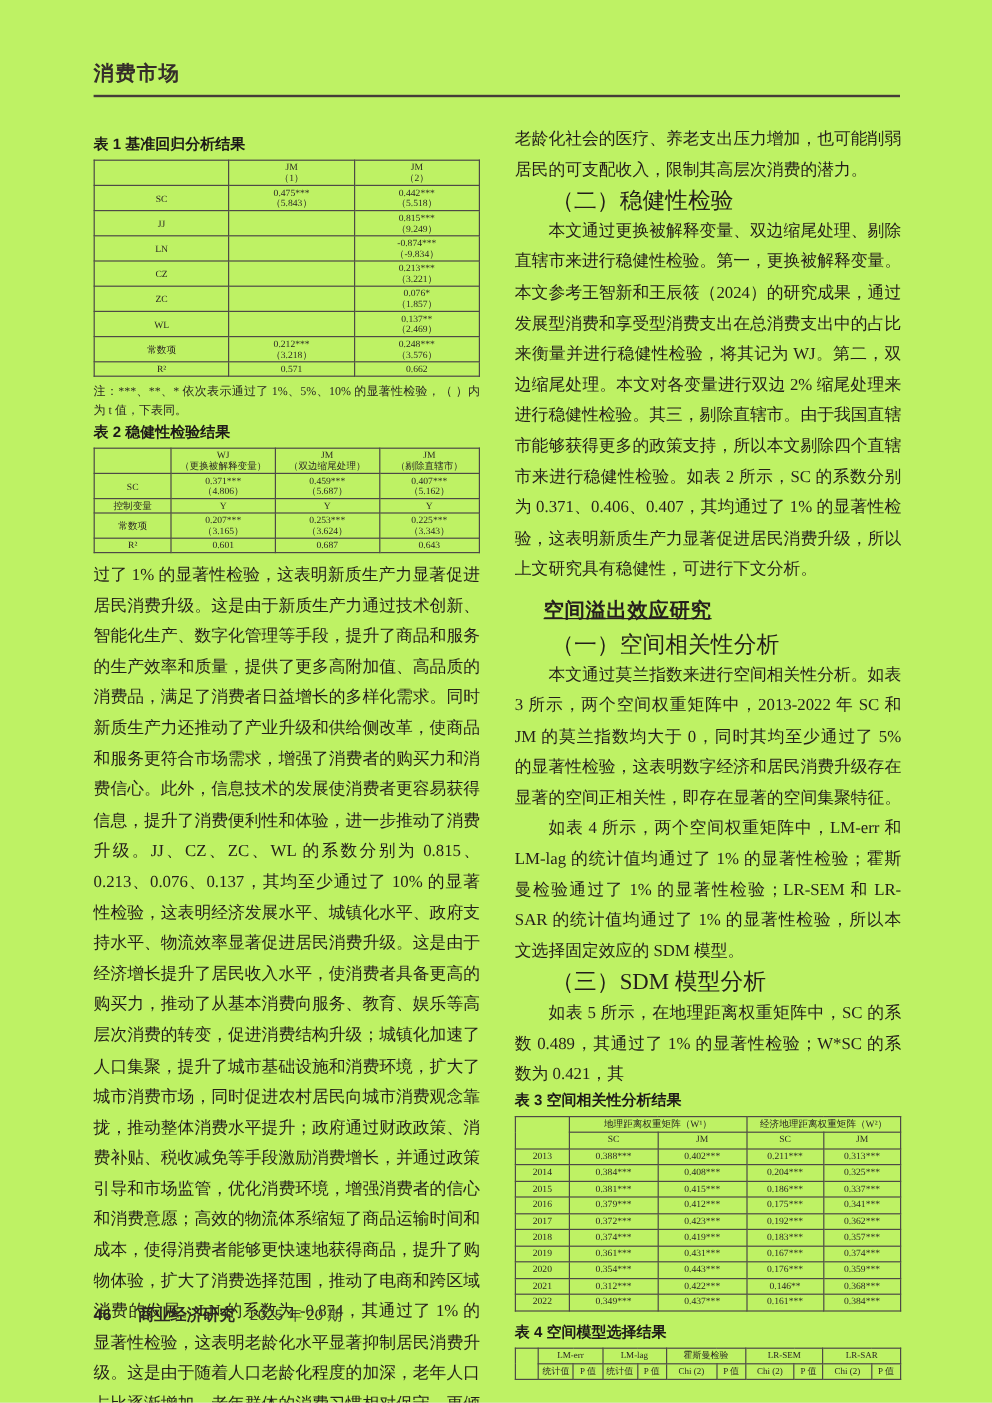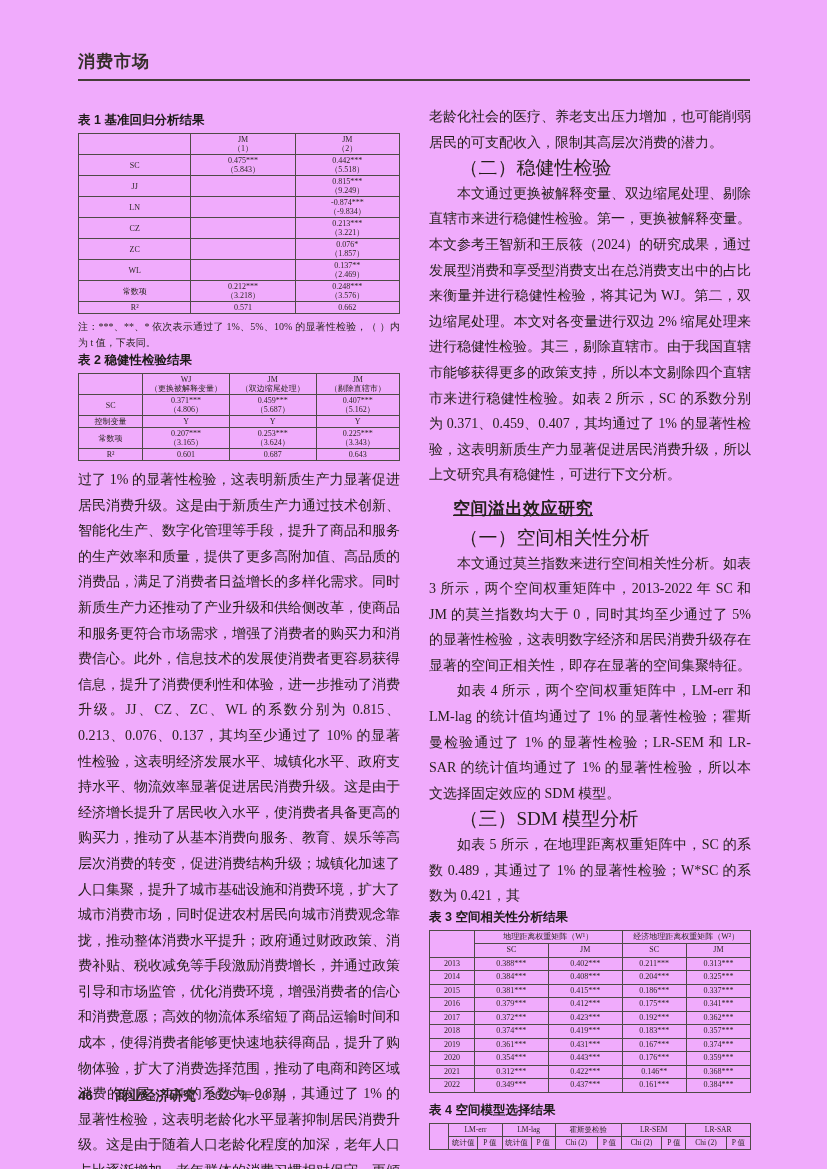--- a/index.html
+++ b/index.html
@@ -1,18 +1,18 @@
 <!DOCTYPE html>
 <html><head>
 <meta charset="utf-8">
 <style>
   html,body{margin:0;padding:0;background:#e8e8e8;}
   .page{
     position:relative;width:827px;height:1169px;margin:0 auto;
-    background:#f0abfc;overflow:hidden;color:#241e1a;
+    background:#bef264;overflow:hidden;color:#241e1a;
     font-family:"Liberation Serif","DejaVu Serif",serif;
   }
   
   .page-header{
     position:absolute;left:78px;top:52px;width:672px;
     border-bottom:2px solid #453d38;padding-bottom:7px;
   }
   .section-label{
     font:bold 17px/20px "Liberation Sans","DejaVu Sans",sans-serif;
     color:#352e2a;letter-spacing:1px;
@@ -179,21 +179,21 @@
         </tbody>
       </table>
 
     <div class="gap"></div>
     <p class="body-text">过了 1% 的显著性检验，这表明新质生产力显著促进居民消费升级。这是由于新质生产力通过技术创新、智能化生产、数字化管理等手段，提升了商品和服务的生产效率和质量，提供了更多高附加值、高品质的消费品，满足了消费者日益增长的多样化需求。同时新质生产力还推动了产业升级和供给侧改革，使商品和服务更符合市场需求，增强了消费者的购买力和消费信心。此外，信息技术的发展使消费者更容易获得信息，提升了消费便利性和体验，进一步推动了消费升级。JJ、CZ、ZC、WL 的系数分别为 0.815、0.213、0.076、0.137，其均至少通过了 10% 的显著性检验，这表明经济发展水平、城镇化水平、政府支持水平、物流效率显著促进居民消费升级。这是由于经济增长提升了居民收入水平，使消费者具备更高的购买力，推动了从基本消费向服务、教育、娱乐等高层次消费的转变，促进消费结构升级；城镇化加速了人口集聚，提升了城市基础设施和消费环境，扩大了城市消费市场，同时促进农村居民向城市消费观念靠拢，推动整体消费水平提升；政府通过财政政策、消费补贴、税收减免等手段激励消费增长，并通过政策引导和市场监管，优化消费环境，增强消费者的信心和消费意愿；高效的物流体系缩短了商品运输时间和成本，使得消费者能够更快速地获得商品，提升了购物体验，扩大了消费选择范围，推动了电商和跨区域消费的发展。LN 的系数为 -0.874，其通过了 1% 的显著性检验，这表明老龄化水平显著抑制居民消费升级。这是由于随着人口老龄化程度的加深，老年人口占比逐渐增加，老年群体的消费习惯相对保守，更倾向于储蓄和基本消费，而非追求高档、创新型商品。老龄化还可能导致劳动人口减少，收入增长放缓，家庭收入下降，进而影响消费升级。此外，</p>
   </div>
 
   <div class="col col-right">
     <p class="body-text">老龄化社会的医疗、养老支出压力增加，也可能削弱居民的可支配收入，限制其高层次消费的潜力。</p>
     <p class="subhead">（二）稳健性检验</p>
-    <p class="body-text indent">本文通过更换被解释变量、双边缩尾处理、剔除直辖市来进行稳健性检验。第一，更换被解释变量。本文参考王智新和王辰筱（2024）的研究成果，通过发展型消费和享受型消费支出在总消费支出中的占比来衡量并进行稳健性检验，将其记为 WJ。第二，双边缩尾处理。本文对各变量进行双边 2% 缩尾处理来进行稳健性检验。其三，剔除直辖市。由于我国直辖市能够获得更多的政策支持，所以本文剔除四个直辖市来进行稳健性检验。如表 2 所示，SC 的系数分别为 0.371、0.459、0.407，其均通过了 1% 的显著性检验，这表明新质生产力显著促进居民消费升级，所以上文研究具有稳健性，可进行下文分析。</p>
+    <p class="body-text indent">本文通过更换被解释变量、双边缩尾处理、剔除直辖市来进行稳健性检验。第一，更换被解释变量。本文参考王智新和王辰筱（2024）的研究成果，通过发展型消费和享受型消费支出在总消费支出中的占比来衡量并进行稳健性检验，将其记为 WJ。第二，双边缩尾处理。本文对各变量进行双边 2% 缩尾处理来进行稳健性检验。其三，剔除直辖市。由于我国直辖市能够获得更多的政策支持，所以本文剔除四个直辖市来进行稳健性检验。如表 2 所示，SC 的系数分别为 0.371、0.406、0.407，其均通过了 1% 的显著性检验，这表明新质生产力显著促进居民消费升级，所以上文研究具有稳健性，可进行下文分析。</p>
 
     <h2 class="section-heading">空间溢出效应研究</h2>
 
     <p class="subhead">（一）空间相关性分析</p>
     <p class="body-text indent">本文通过莫兰指数来进行空间相关性分析。如表 3 所示，两个空间权重矩阵中，2013-2022 年 SC 和 JM 的莫兰指数均大于 0，同时其均至少通过了 5% 的显著性检验，这表明数字经济和居民消费升级存在显著的空间正相关性，即存在显著的空间集聚特征。</p>
 
     <p class="body-text indent">如表 4 所示，两个空间权重矩阵中，LM-err 和 LM-lag 的统计值均通过了 1% 的显著性检验；霍斯曼检验通过了 1% 的显著性检验；LR-SEM 和 LR-SAR 的统计值均通过了 1% 的显著性检验，所以本文选择固定效应的 SDM 模型。</p>
 
     <p class="subhead">（三）SDM 模型分析</p>
     <p class="body-text indent">如表 5 所示，在地理距离权重矩阵中，SC 的系数 0.489，其通过了 1% 的显著性检验；W*SC 的系数为 0.421，其</p>

